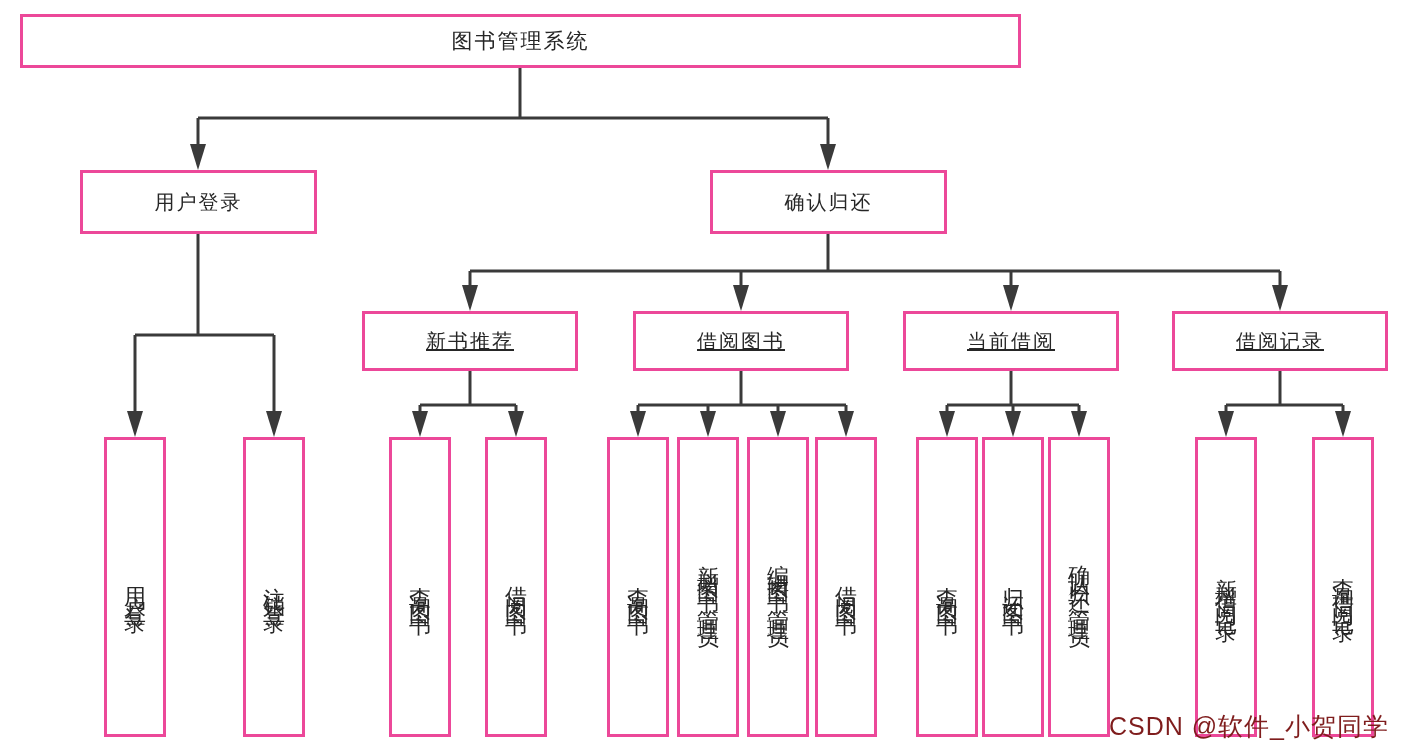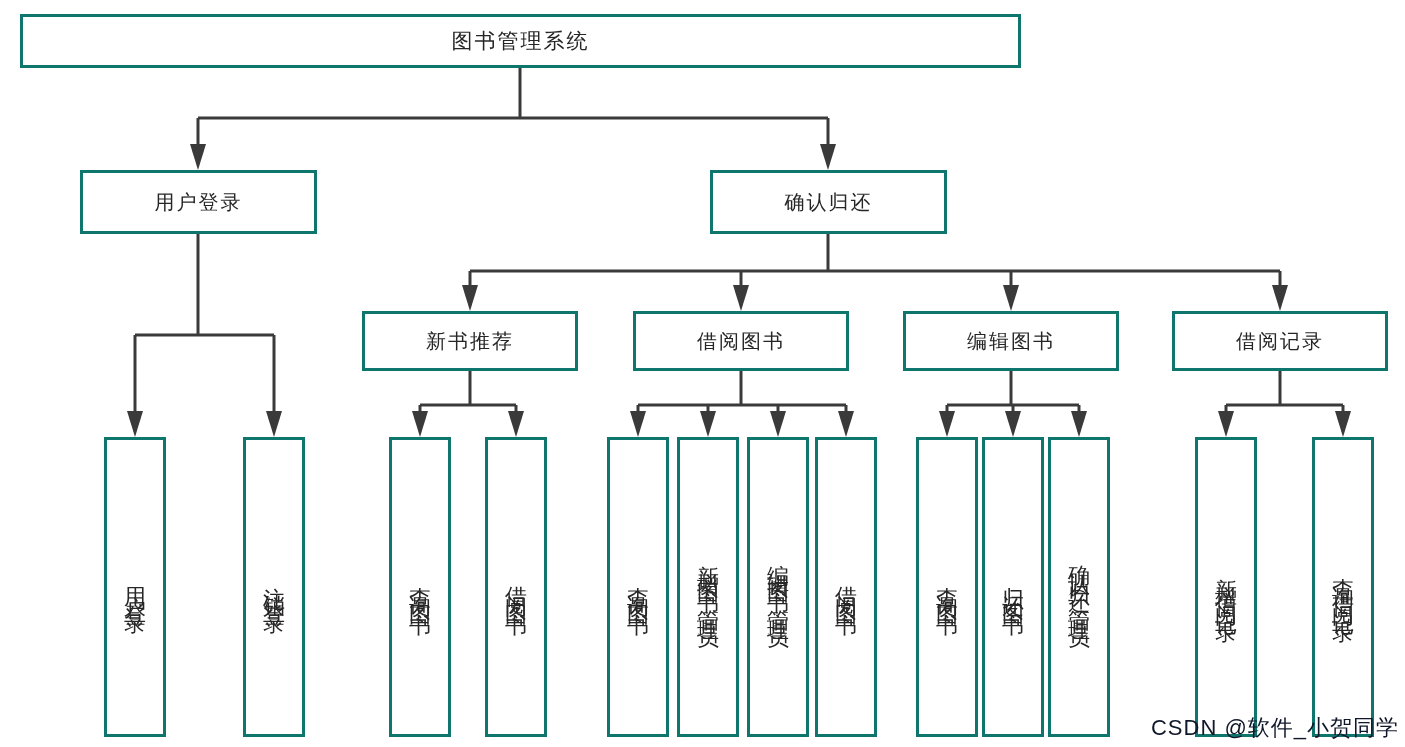--- a/index.html
+++ b/index.html
@@ -18,21 +18,21 @@
   #connectors {
     position: absolute;
     left: 0;
     top: 0;
     width: 1405px;
     height: 747px;
   }
   .node {
     position: absolute;
     box-sizing: border-box;
-    border: 3px solid #0f766e;
+    border: 3px solid #ec4899;
     background: #ffffff;
     color: #262626;
     display: flex;
     align-items: center;
     justify-content: center;
     text-align: left;
     font-size: 20px;
     letter-spacing: 2px;
     z-index: 2;
   }
@@ -45,37 +45,38 @@
   }
   .lvl2 {
     top: 170px;
     width: 237px;
     height: 64px;
   }
   .lvl3 {
     top: 311px;
     width: 216px;
     height: 60px;
+    text-decoration: underline;
   }
   .leaf {
     top: 437px;
     width: 62px;
     height: 300px;
     writing-mode: vertical-rl;
     text-orientation: mixed;
     font-size: 22px;
     letter-spacing: 9px;
     line-height: 1;
   }
   .watermark {
     position: absolute;
-    right: 6px;
+    right: 16px;
     bottom: 4px;
-    font-size: 22px;
-    color: #0f172a;
+    font-size: 25px;
+    color: #7f1d1d;
     letter-spacing: 1px;
     z-index: 5;
     white-space: nowrap;
   }
   .cline {
     stroke: #3a3a3a;
     stroke-width: 3;
     fill: none;
   }
   .ahead {
@@ -150,21 +151,21 @@
     <polygon class="ahead" points="1335,411 1351,411 1343,437"></polygon>
   </svg>
 
   <div class="node root">图书管理系统</div>
 
   <div class="node lvl2" style="left:80px">用户登录</div>
   <div class="node lvl2" style="left:710px">确认归还</div>
 
   <div class="node lvl3" style="left:362px">新书推荐</div>
   <div class="node lvl3" style="left:633px">借阅图书</div>
-  <div class="node lvl3" style="left:903px">编辑图书</div>
+  <div class="node lvl3" style="left:903px">当前借阅</div>
   <div class="node lvl3" style="left:1172px">借阅记录</div>
 
   <div class="node leaf" style="left:104px">用户登录</div>
   <div class="node leaf" style="left:243px">注销登录</div>
 
   <div class="node leaf" style="left:389px">查询图书</div>
   <div class="node leaf" style="left:485px">借阅图书</div>
 
   <div class="node leaf" style="left:607px">查询图书</div>
   <div class="node leaf" style="left:677px">新增图书（管理员）</div>

